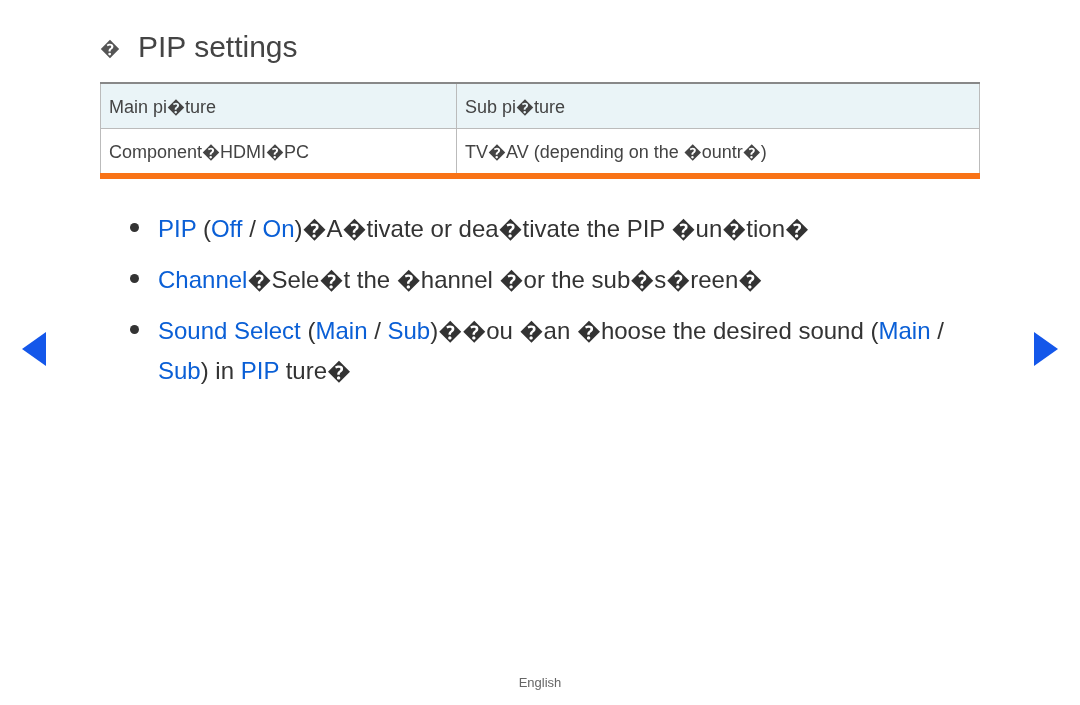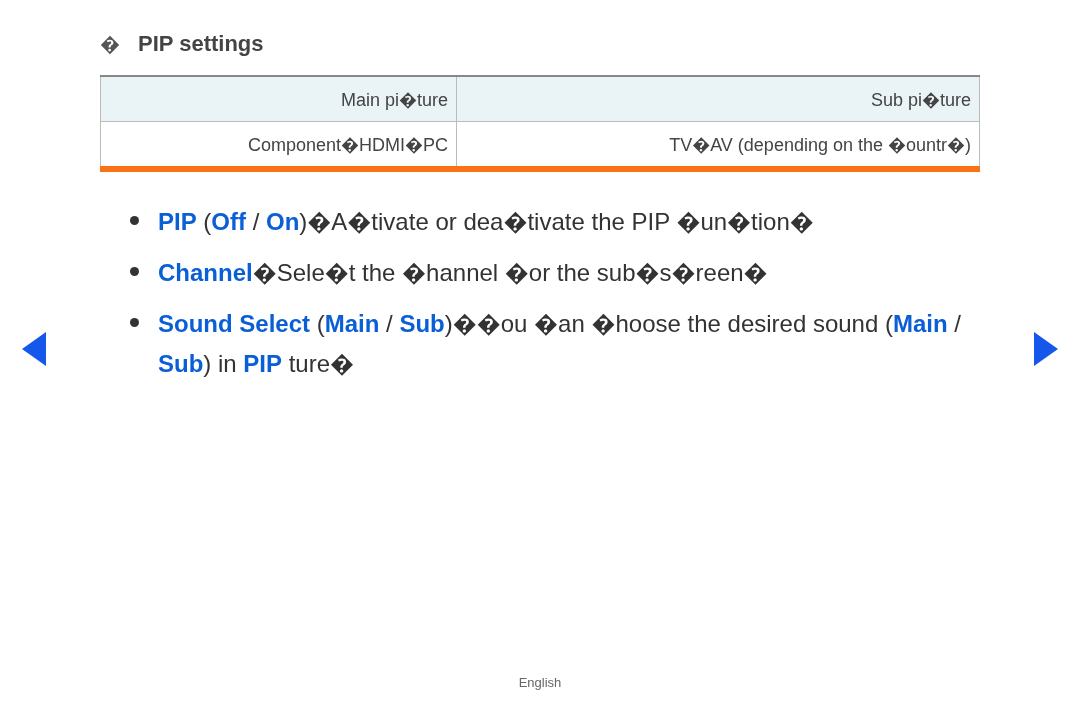--- a/index.html
+++ b/index.html
@@ -23,36 +23,36 @@
     gap: 18px;
     margin-bottom: 18px;
   }
   .title-bullet {
     font-size: 20px;
     color: #555;
     width: 20px;
     text-align: center;
   }
   .title {
-    font-size: 22px;
-    font-weight: 700;
+    font-size: 30px;
+    font-weight: 400;
     color: #444;
   }
 
   
   table.pip {
     border-collapse: collapse;
     width: 100%;
     margin: 0 0 30px 0;
   }
   table.pip th, table.pip td {
     border-left: 1px solid #bbb;
     border-right: 1px solid #bbb;
     padding: 10px 8px;
-    text-align: right;
+    text-align: left;
     font-size: 18px;
     font-weight: 400;
     color: #444;
   }
   table.pip thead th {
     background: #eaf4f7;
     border-top: 2px solid #888;
     border-bottom: 1px solid #bbb;
   }
   table.pip tbody td {
@@ -77,21 +77,21 @@
   ul.settings > li::before {
     content: "";
     position: absolute;
     left: 0;
     top: 0.6em;
     width: 9px;
     height: 9px;
     background: #333;
     border-radius: 50%;
   }
-  .k { color: #0a5fd6; font-weight: bold; } 
+  .k { color: #0a5fd6; } 
   .glyph { color: #555; }
 
   
   .nav-left, .nav-right {
     position: absolute;
     top: 332px;
     width: 0;
     height: 0;
     border-top: 17px solid transparent;
     border-bottom: 17px solid transparent;

